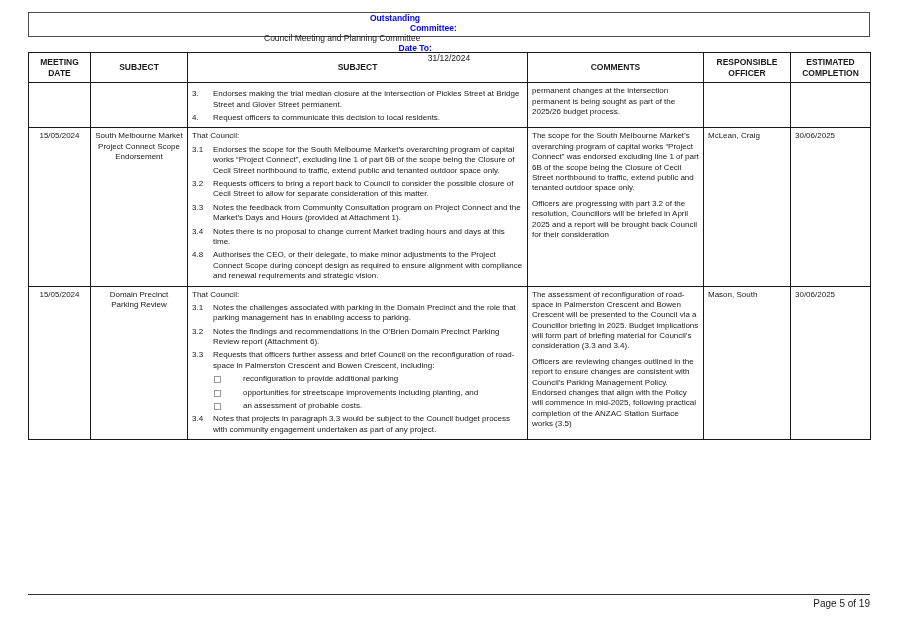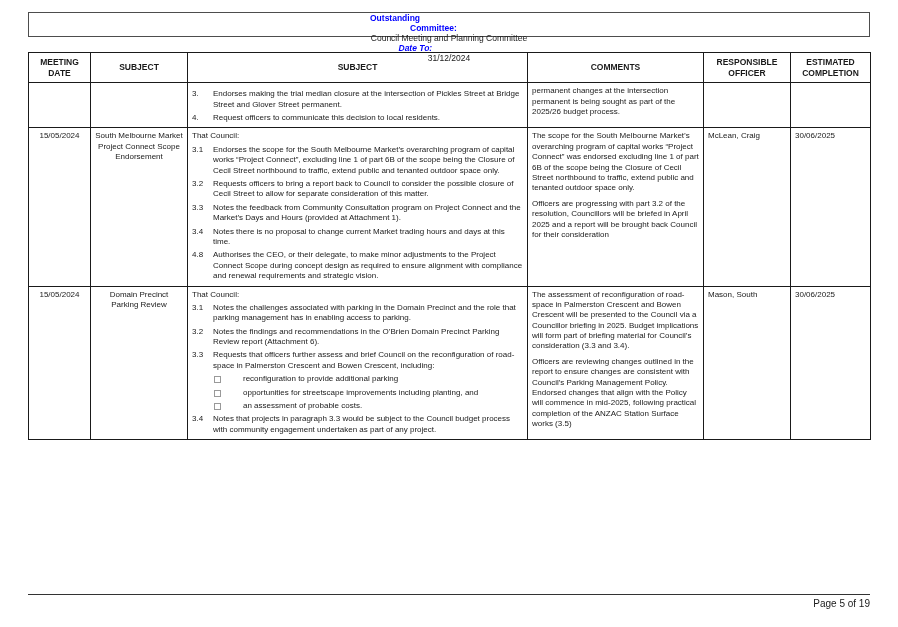--- a/index.html
+++ b/index.html
@@ -18,22 +18,22 @@
     margin-top: 12px;
     border: 1.5px solid #4d4d4d;
     height: 25px;
     display: flex;
     align-items: center;
     font-size: 8.5px;
     flex-direction: column;
   }
   .hb-status  { width: 170px; padding-left: 6px; font-weight: bold; }
   .hb-clabel  { width: 78px;  font-weight: bold; }
-  .hb-cvalue  { width: 370px; color: #1a1a1a; text-align: center; }
-  .hb-dlabel  { width: 101px;  font-weight: bold; font-style: italic; }
+  .hb-cvalue  { width: 370px; color: #1a1a1a; }
+  .hb-dlabel  { width: 101px;  font-weight: bold; }
   .hb-dvalue  { color: #1a1a1a; }
   .blue { color: #0000ff; }
 
   
   table.actions {
     margin-top: 15px;
     width: 842px;
     border-collapse: collapse;
     table-layout: fixed;
     font-size: 8px;

